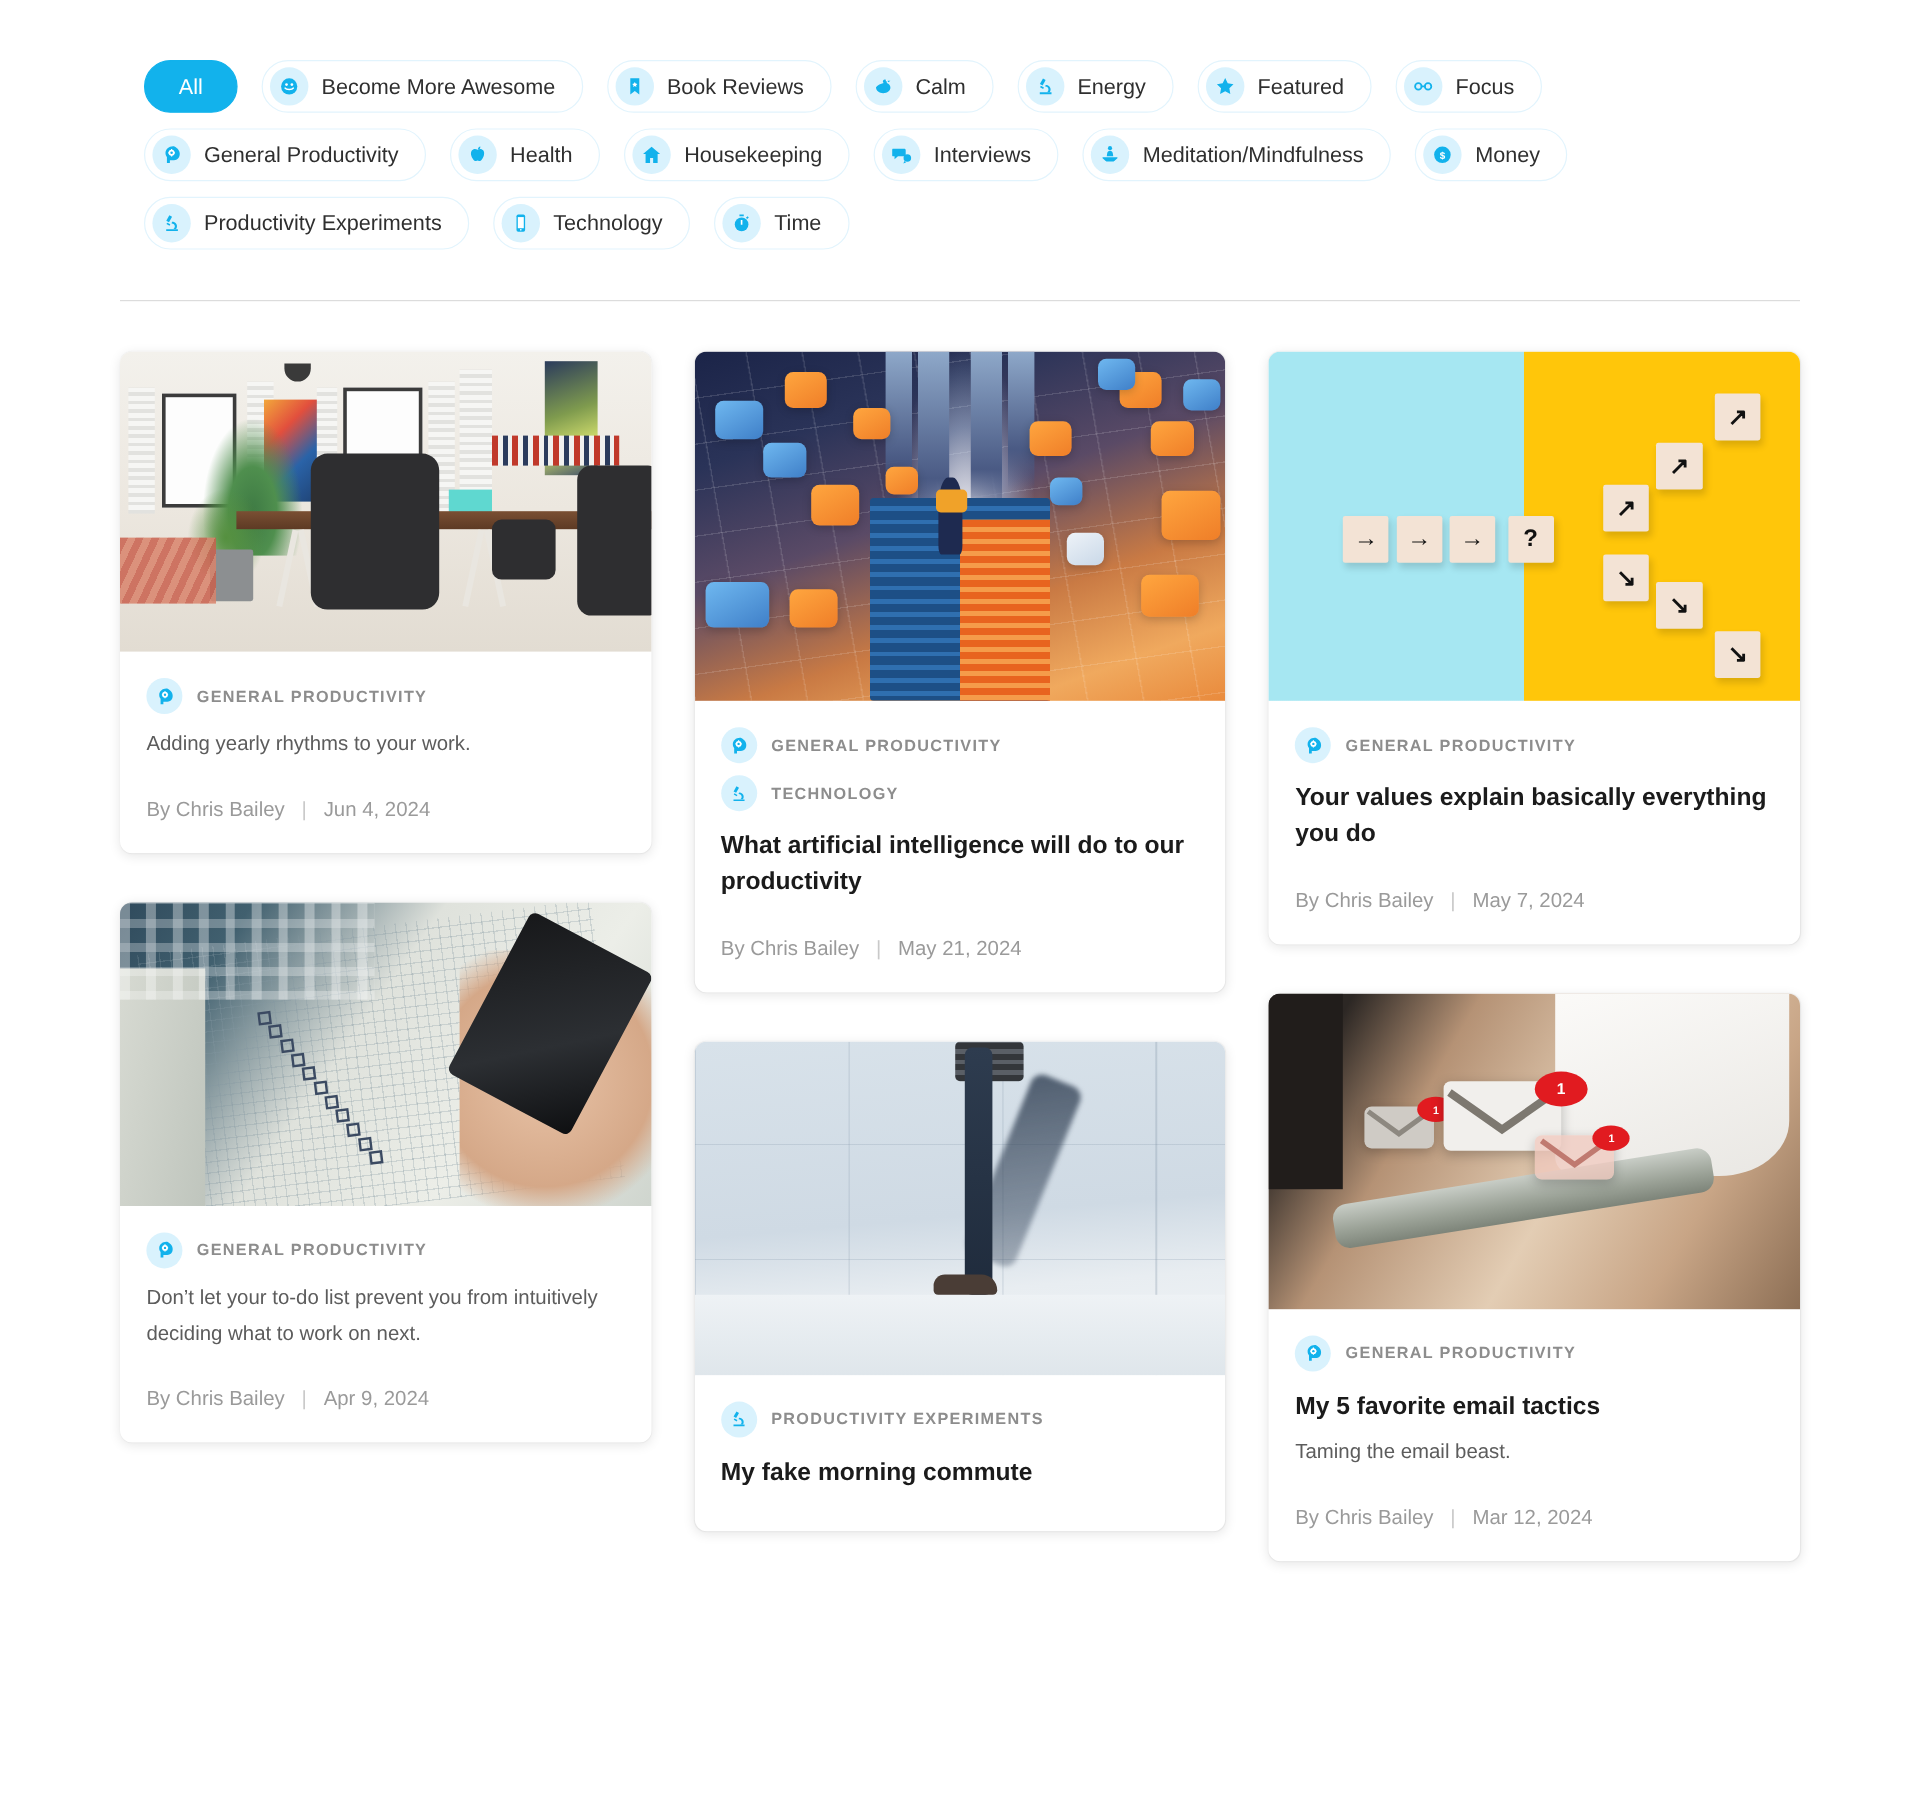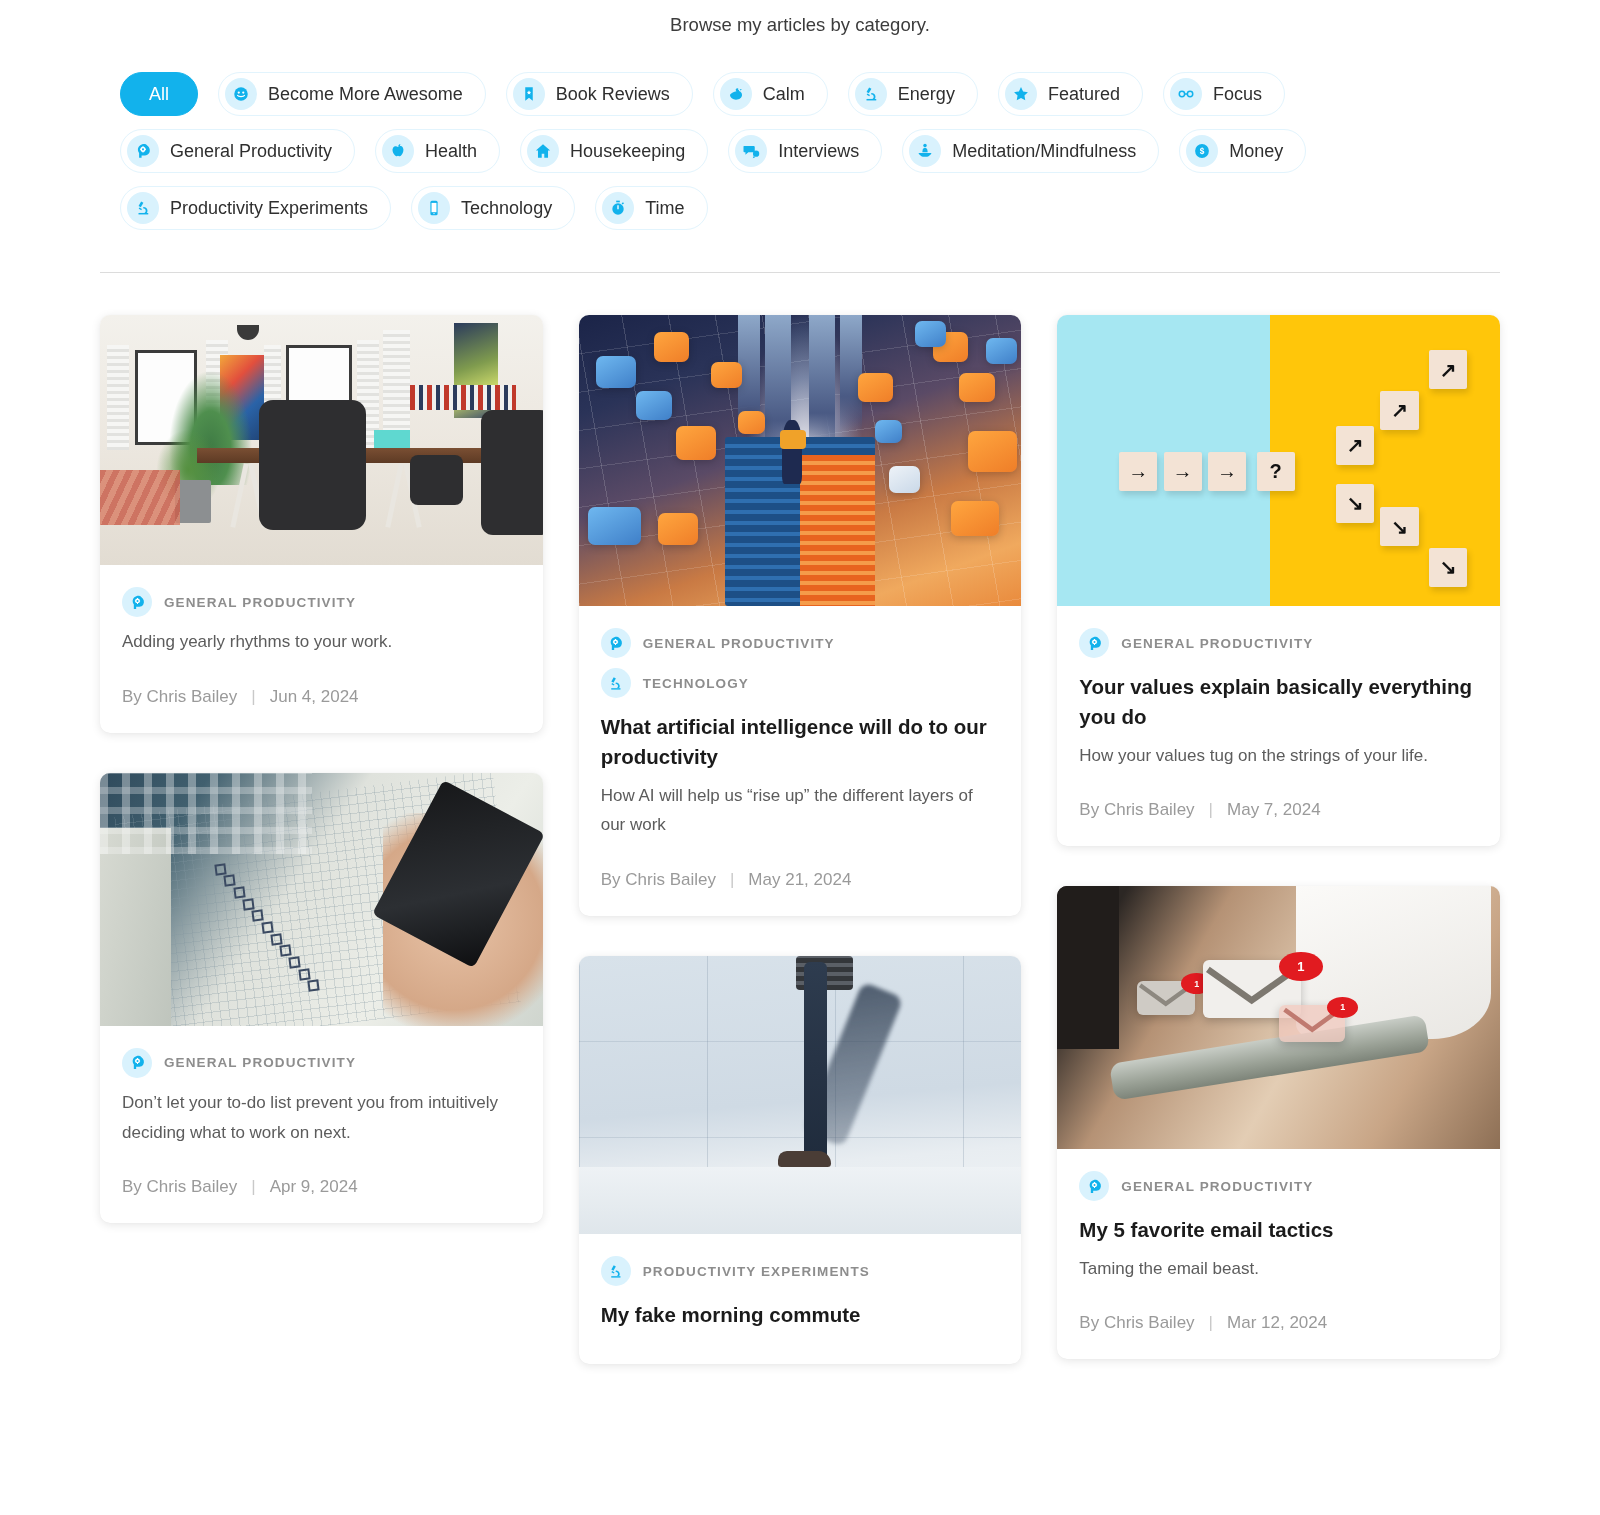--- a/index.html
+++ b/index.html
@@ -256,21 +256,20 @@
   .img-mail .env { position:absolute; background:#f1efec; border-radius:6px; box-shadow:0 3px 10px rgba(0,0,0,.22); }
   .img-mail .badge { position:absolute; background:#e11b20; color:#fff; border-radius:50%;
     display:flex; align-items:center; justify-content:center; font-weight:700; }
 </style>
 </head>
 <body>
 
 <div class="page">
 
   <div class="hero">
-    <p class="hero-sub">Browse my articles by category.</p>
   </div>
 
   <div class="filters">
     <div class="chip chip-all">
       <span>All</span>
     </div>
     <div id="chip-host" style="display:contents"><div class="chip">
           <span class="chip-icon">
             <svg width="18" height="18" viewBox="0 0 24 24" fill="#12b2ec">
               <circle cx="12" cy="12" r="9"></circle>
@@ -535,21 +534,20 @@
                 <svg width="17" height="17" viewBox="0 0 24 24" fill="#12b2ec">
                   <path d="M9.5 3.2l3 1.7-3.4 6-3-1.7z"></path>
                   <path d="M6 18.6h13v2H6z"></path>
                   <path d="M12.5 10.5c3.2 0 5.5 2.2 5.5 5 0 1.2-.4 2.2-1 3h-3c1-.7 1.6-1.8 1.6-3 0-1.9-1.5-3.3-3.6-3.3z"></path>
                   <path d="M7.2 11.4l3.4 1.9-.9 1.6-3.4-2z"></path>
                 </svg>
               </span>
               <span class="cat-name">Technology</span>
             </div>
             <h2 class="card-title">What artificial intelligence will do to our productivity</h2>
-            <p class="card-excerpt">How AI will help us “rise up” the different layers of our work</p>
             <div class="card-meta">
               <span>By Chris Bailey</span>
               <span class="meta-sep">|</span>
               <span>May 21, 2024</span>
             </div>
           </div></div><div class="card"><div class="card-img img-walk">
             <div class="panel"></div>
             <div class="floor"></div>
             <div class="torso"></div>
             <div class="leg2"></div>
@@ -586,21 +584,20 @@
                 <svg width="17" height="17" viewBox="0 0 24 24" fill="#12b2ec">
                   <path d="M13.6 2.6C8.9 2.6 5.2 6 5.2 10.1c0 1.9.8 3.4 1.6 4.4V21h3.3v-3h4.5c2.2 0 4.4-1.1 5.6-3.2 1.9-3.4.7-8-2.6-10.3-1.2-1.3-2.6-1.9-4-1.9z"></path>
                   <circle cx="12" cy="9.8" r="3.4" fill="#fff"></circle>
                   <circle cx="12" cy="9.8" r="1.4" fill="#12b2ec"></circle>
                   <path d="M11.3 5.6h1.4v1.6h-1.4zM11.3 12.4h1.4V14h-1.4zM8.3 9.1h1.6v1.4H8.3zM14.1 9.1h1.6v1.4h-1.6z" fill="#fff"></path>
                 </svg>
               </span>
               <span class="cat-name">General Productivity</span>
             </div>
             <h2 class="card-title">Your values explain basically everything you do</h2>
-            <p class="card-excerpt">How your values tug on the strings of your life.</p>
             <div class="card-meta">
               <span>By Chris Bailey</span>
               <span class="meta-sep">|</span>
               <span>May 7, 2024</span>
             </div>
           </div></div><div class="card"><div class="card-img img-mail">
             <div class="dark"></div>
             <div class="sleeve"></div>
             <div class="phone"></div>
             <div class="env" style="left:18%;top:36%;width:13%;height:13%;background:#cfcbc5"><svg viewBox="0 0 40 24" width="100%" height="100%">

